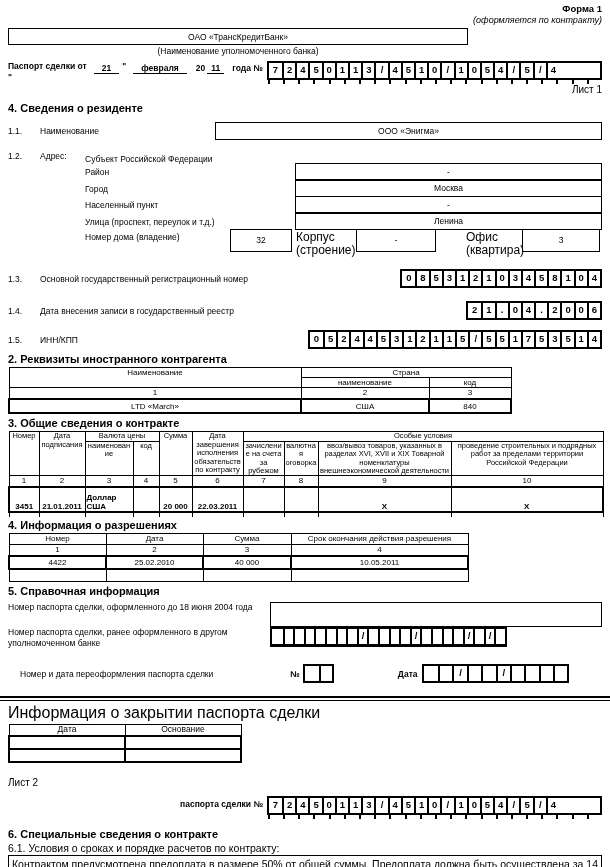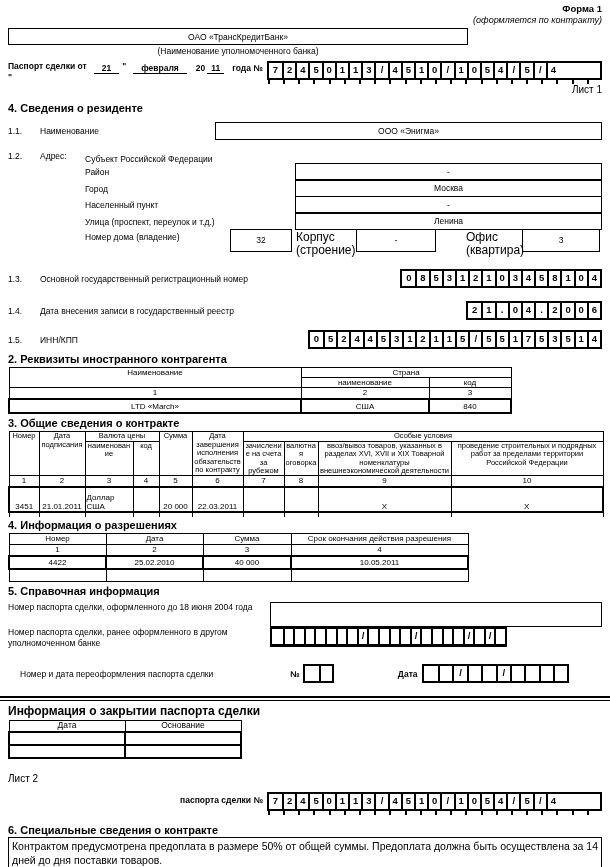--- a/index.html
+++ b/index.html
@@ -74,21 +74,21 @@
   th { vertical-align:top; line-height:1.15; }
   tr.nums td { height:11px; line-height:10px; }
   tr.thick td { border:2px solid #000; }
 
   .tbl2 { width:502px; margin-top:2px; }
   .tbl2 tr.thick td { height:14px; }
 
   .tbl3 { width:594px; margin-top:2px; }
   .tbl3 th { font-size:7.5px; line-height:1.12; padding:0 1px; }
   .tbl3 tr.data td { height:25px; vertical-align:bottom;
-        border-top:2px solid #000; border-bottom:2px solid #000; }
+        border-top:2px solid #000; border-bottom:2px solid #000;font-weight:bold; }
   .tbl3 tr.data td:first-child { border-left:2px solid #000; }
   .tbl3 tr.data td:last-child { border-right:2px solid #000; }
   .tbl3 td.cur { text-align:left; vertical-align:top; }
   .tbl3 td.xmark { vertical-align:middle; }
   .tbl3 tr.stubr td { height:5px; border-bottom:none; }
 
   .tbl4 { width:459px; margin-top:2px; }
   .tbl4 tr.thick td { height:13px; }
   .tbl4 tr.emptyr td { height:13px; }
 
@@ -96,21 +96,21 @@
   .s5label { width:260px; flex:none; line-height:1.3; }
   .s5box { margin-left:auto; width:332px; height:25px; border:1.5px solid #000; }
   .s5r2 { display:flex; margin-top:0px; }
   .s5r3 { display:flex; align-items:center; margin-top:15px; }
   .s5no { margin-left:60px; font-weight:bold; margin-right:4px; }
   .s5date { margin-left:64px; font-weight:bold; margin-right:4px; }
 
   .dbl-rule { margin:13px -8px 0 -8px; height:5px;
               border-top:2.5px solid #000; border-bottom:1.5px solid #000; }
 
-  .close-title { font-size:12px; font-weight:bold; margin-top:3px; }
+  .close-title { font-size:16px; font-weight:normal; margin-top:3px; }
   .tblc { width:232px; margin-top:2px; }
   .tblc th { font-size:8.5px; }
   .tblc tr.thick td { height:13px; }
 
   .sheet2 { margin-top:14px; }
   .pp2-row { display:flex; justify-content:flex-end; align-items:flex-start; margin-top:8px; }
   .pp2-label { font-weight:bold; font-size:8.5px; margin-right:4px; margin-top:3px; }
 
   .s6-title { font-size:11px; font-weight:bold; margin-top:9px; }
   .s6-sub { font-size:10.5px; margin-top:2px; }
@@ -584,17 +584,18 @@
           <span></span>
           <span></span>
           <span></span>
           <span></span>
           <span></span>
         </div>
     </div>
   </div>
 
   <div class="s6-title">6. Специальные сведения о контракте</div>
+  <div class="s6-sub">6.1. Условия о сроках и порядке расчетов по контракту:</div>
   <div class="s6-box">
     <span>Контрактом предусмотрена предоплата в размере 50% от общей суммы. Предоплата должна быть осуществлена за 14 дней до дня поставки товаров.</span>
   </div>
 
 </div>
 
 </body></html>

